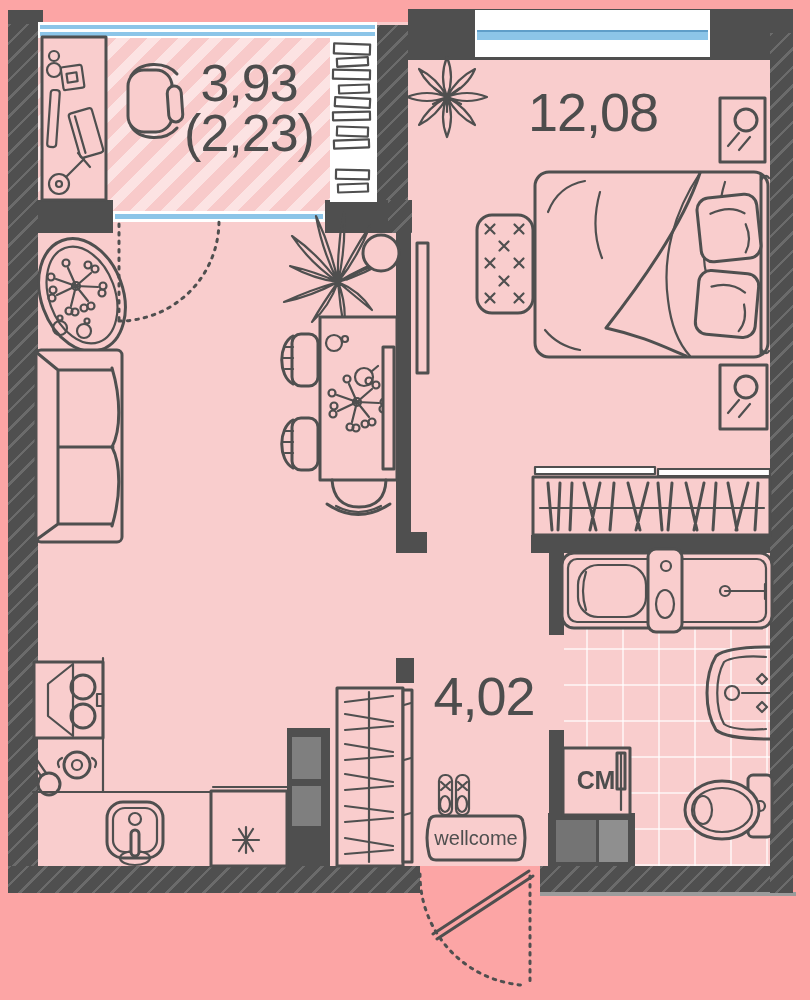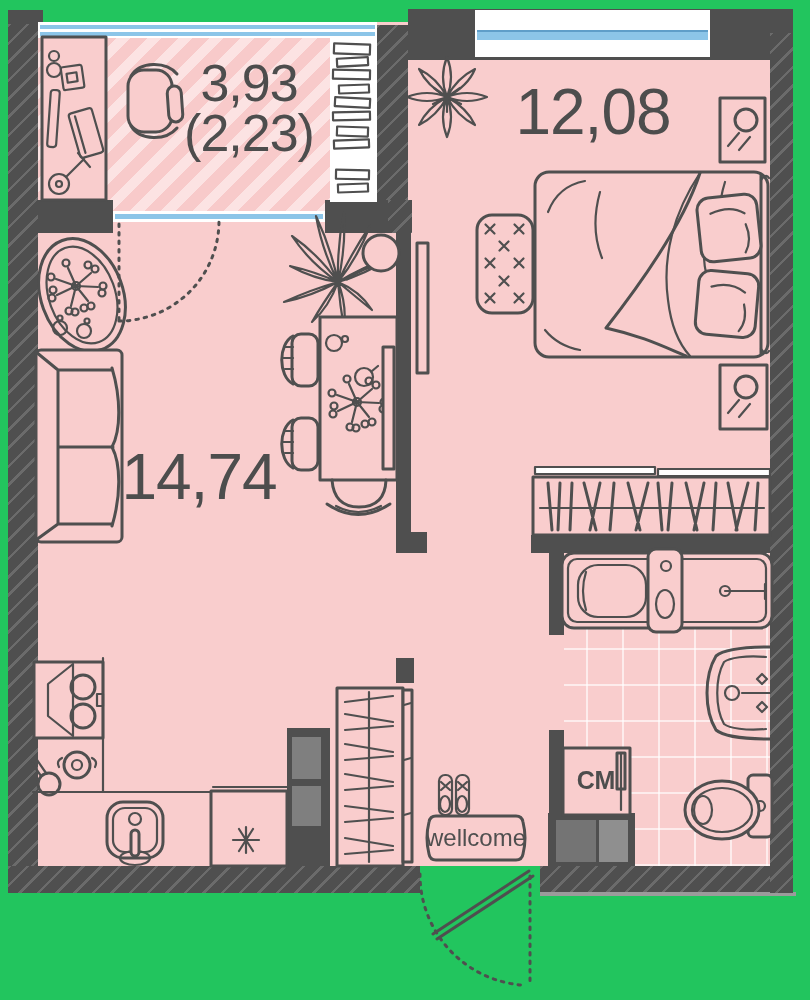--- a/index.html
+++ b/index.html
@@ -1,37 +1,37 @@
 <!DOCTYPE html>
 <html><head>
 <meta charset="utf-8">
 <style>
   html,body{margin:0;padding:0;background:#000;}
-  #stage{position:relative;width:810px;height:1000px;background:#22c55e;overflow:hidden;
+  #stage{position:relative;width:810px;height:1000px;background:#fca5a5;overflow:hidden;
          font-family:"Liberation Sans", sans-serif;}
   .abs{position:absolute;}
   .wall{position:absolute;background:#4f4f4f;}
   .wall.h{background-color:#4f4f4f;
     background-image:repeating-linear-gradient(135deg, rgba(255,255,255,.16) 0 2.5px, transparent 2.5px 13px);}
   .floor{position:absolute;background:#f9cdcd;}
   .balcony-stripes{position:absolute;
     background:repeating-linear-gradient(135deg,#f8caca 0 12px,#fce3e3 12px 22px);}
   .tiles{position:absolute;background:#f9cdcd;
     background-image:linear-gradient(rgba(255,255,255,.62) 2px, transparent 2px),
                      linear-gradient(90deg, rgba(255,255,255,.62) 2px, transparent 2px);
     background-size:36px 36px;background-position:-14px -13px;}
   .winwhite{position:absolute;background:#ffffff;}
   .winblue{position:absolute;background:#8cc5e8;}
   .lightedge{position:absolute;background:#9b9b9b;}
   .lbl{position:absolute;color:#4d4d4d;transform:translate(-50%,-50%);
        white-space:nowrap;letter-spacing:-1px;}
-  .lbl.big{font-size:64px;text-align:right;}
+  .lbl.big{font-size:54px;text-align:right;}
   .lbl.bal{font-size:52px;text-align:center;line-height:50px;}
   .lbl.small{font-size:25px;letter-spacing:0;font-weight:bold;}
-  .lbl.mat{font-size:24px;letter-spacing:0;color:#4f4f4f;}
+  .lbl.mat{font-size:20px;letter-spacing:0;color:#4f4f4f;}
   svg.art{position:absolute;left:0;top:0;}
   svg.art *{vector-effect:none;}
   .stroke{fill:none;stroke:#4f4f4f;stroke-width:3;stroke-linecap:round;stroke-linejoin:round;}
   .stroke2{fill:none;stroke:#4f4f4f;stroke-width:2.2;stroke-linecap:round;stroke-linejoin:round;}
   .fillpink{fill:#f9cdcd;stroke:#4f4f4f;stroke-width:3;stroke-linejoin:round;}
   .fillwhite{fill:#ffffff;stroke:#4f4f4f;stroke-width:2.2;stroke-linejoin:round;}
   .dotted{fill:none;stroke:#4f4f4f;stroke-width:3;stroke-dasharray:2.5 6;stroke-linecap:round;}
 </style>
 </head>
 <body>
@@ -332,17 +332,17 @@
       <path class="dotted" d="M420,874 A111,111 0 0 0 521,985"></path>
       <path class="dotted" d="M530,876 L530,985"></path>
     </g>
   </svg>
 
   <div class="lbl bal" style="left:249px;top:108px;">
     <div>3,93</div>
     <div>(2,23)</div>
   </div>
   <div class="lbl big" style="left:593px;top:112px;">12,08</div>
-  <div class="lbl big" style="left:199px;top:477px;">14,74</div>
+  <div class="lbl big" style="left:484px;top:696px;">4,02</div>
   <div class="lbl small" style="left:596px;top:780px;">СМ</div>
   <div class="lbl mat" style="left:476px;top:838px;">wellcome</div>
 
 </div>
 
 </body></html>

